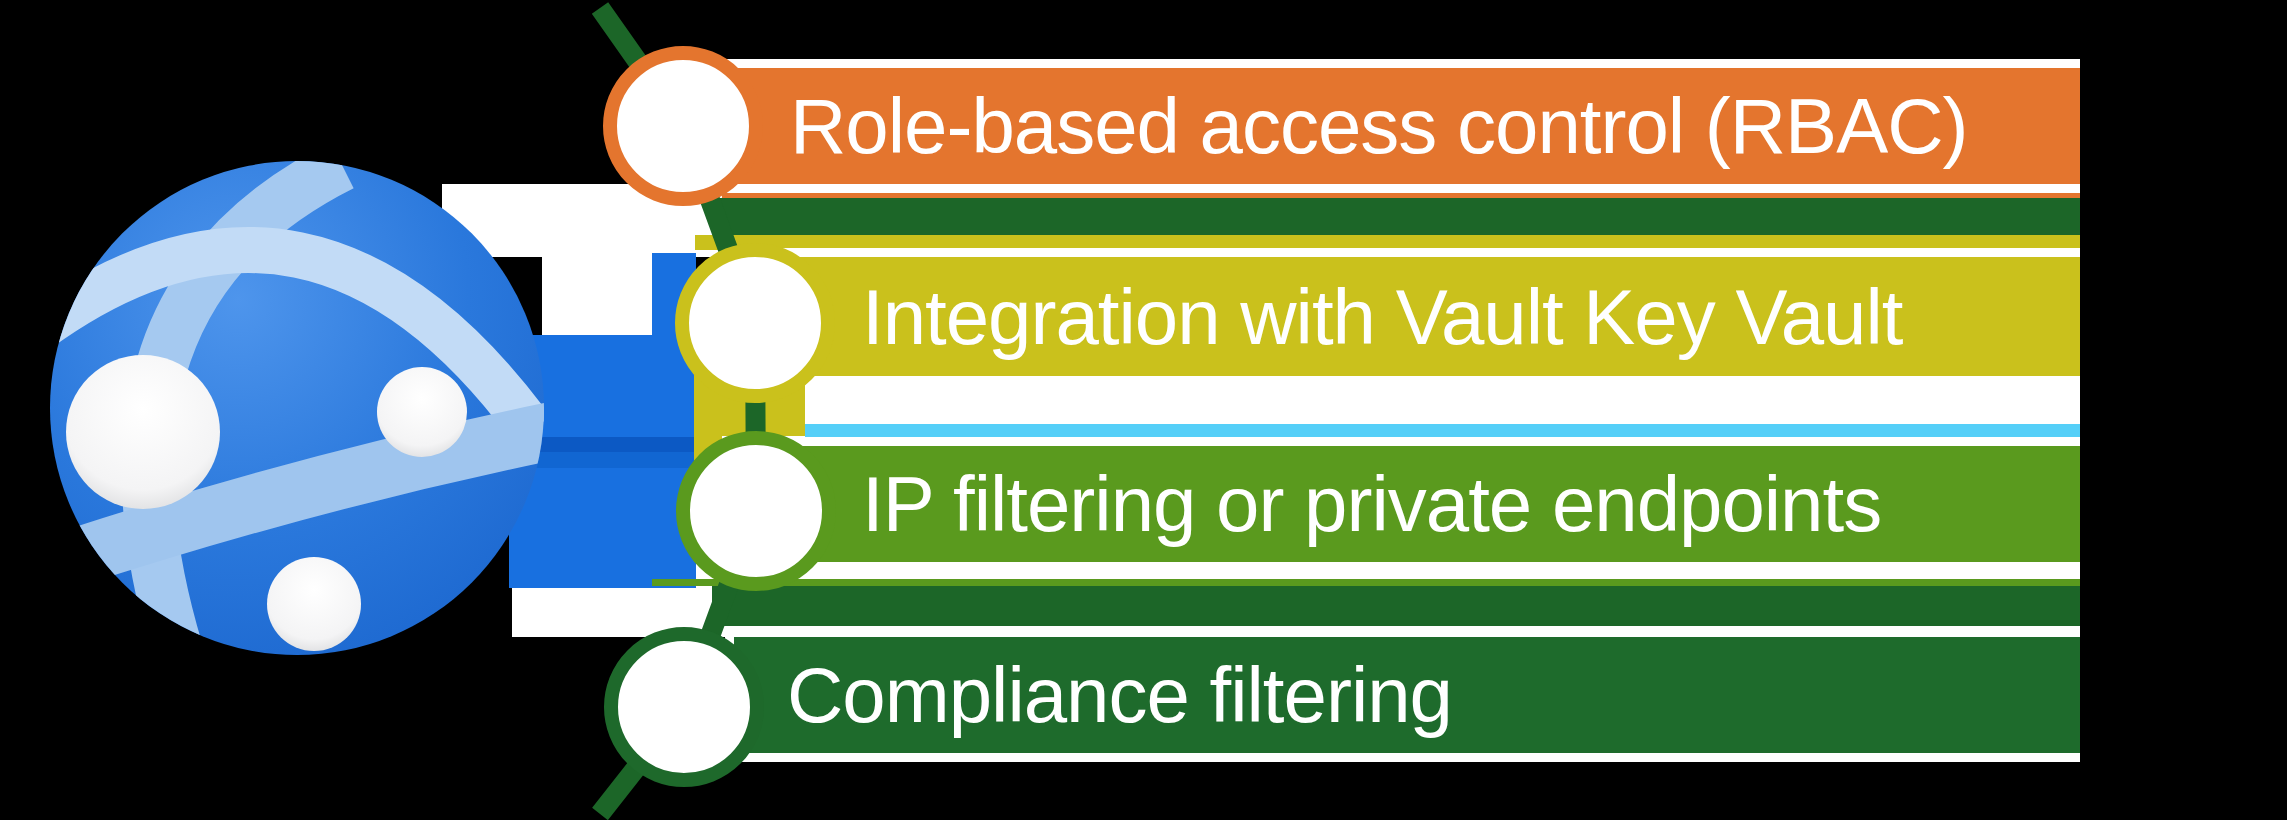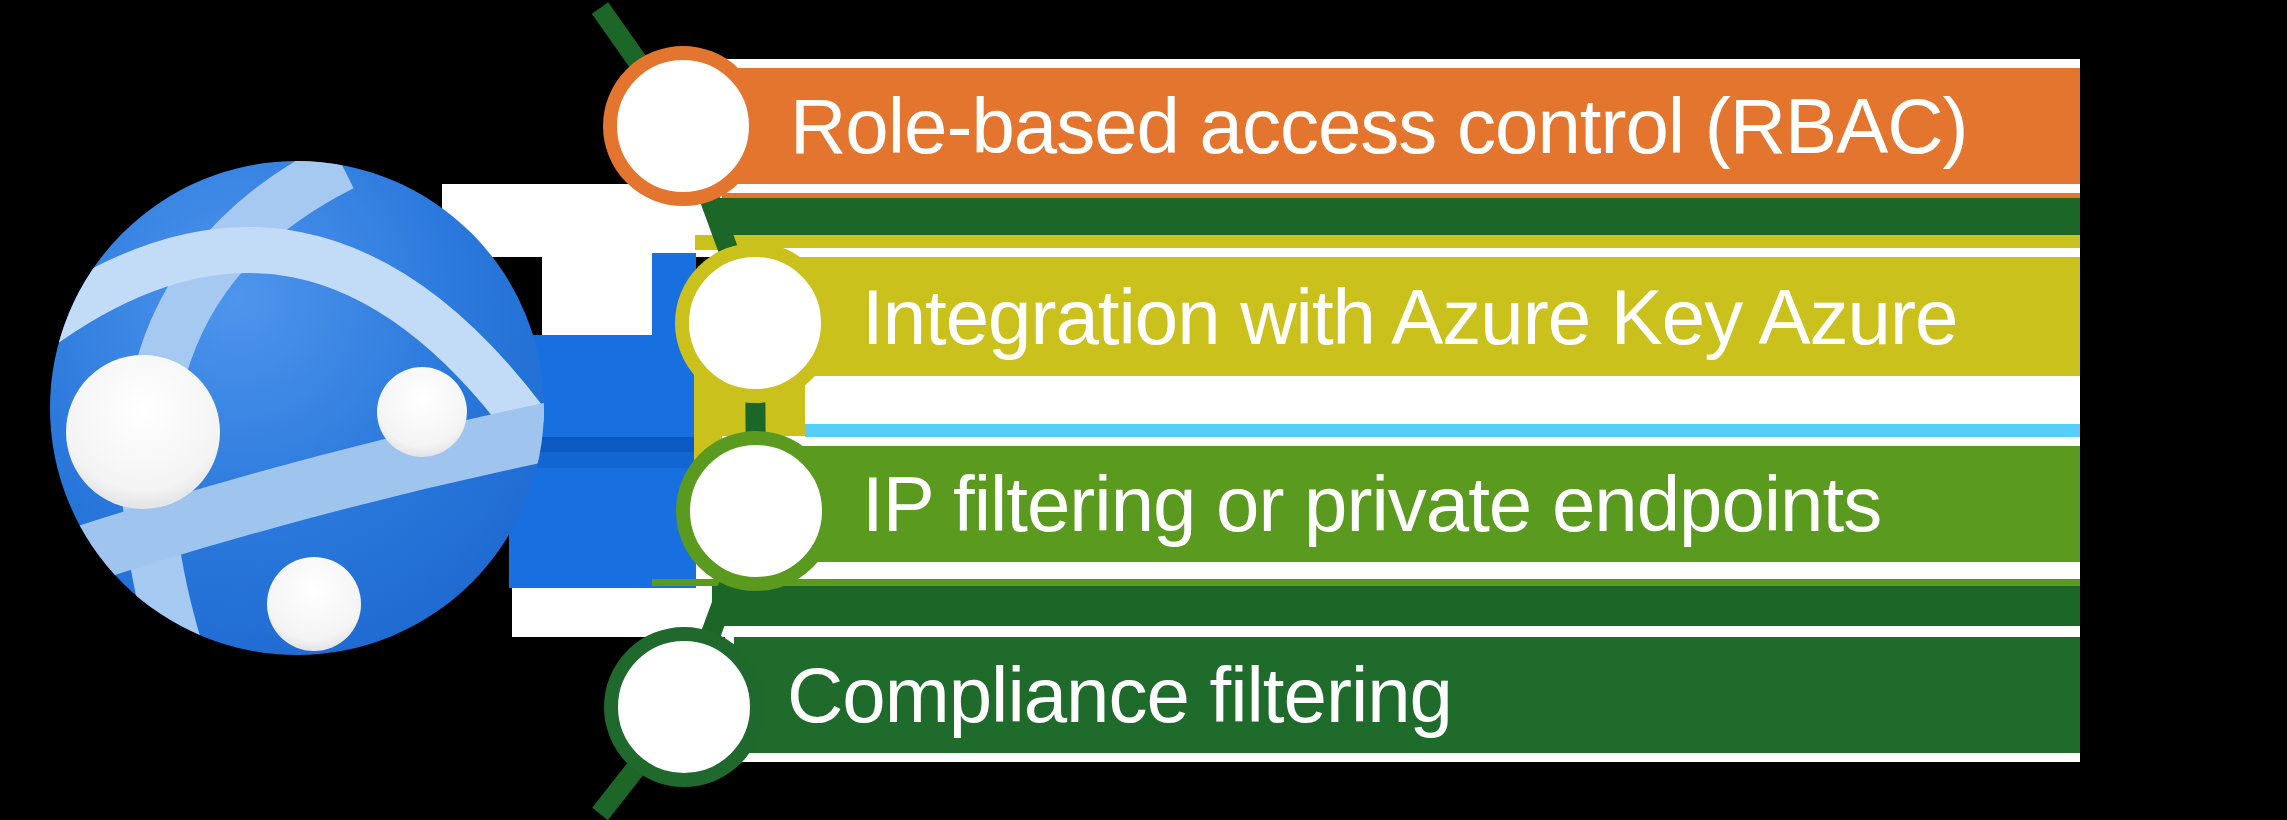--- a/index.html
+++ b/index.html
@@ -85,21 +85,21 @@
   <div class="stripe st-dkband1"></div>
   <div class="stripe st-yellow"></div>
   <div class="stripe st-skyblue"></div>
   <div class="stripe st-ltgreen"></div>
   <div class="stripe st-dkband2"></div>
 
   <div class="bar bar1">
     <span class="label">Role-based access control (RBAC)</span>
   </div>
   <div class="bar bar2">
-    <span class="label">Integration with Azure Key Azure</span>
+    <span class="label">Integration with Vault Key Vault</span>
   </div>
   <div class="bar bar3">
     <span class="label">IP filtering or private endpoints</span>
   </div>
   <div class="bar bar4">
     <span class="label">Compliance filtering</span>
   </div>
 
   <div class="abs patch1"></div>
   <div class="abs patch2"></div>

